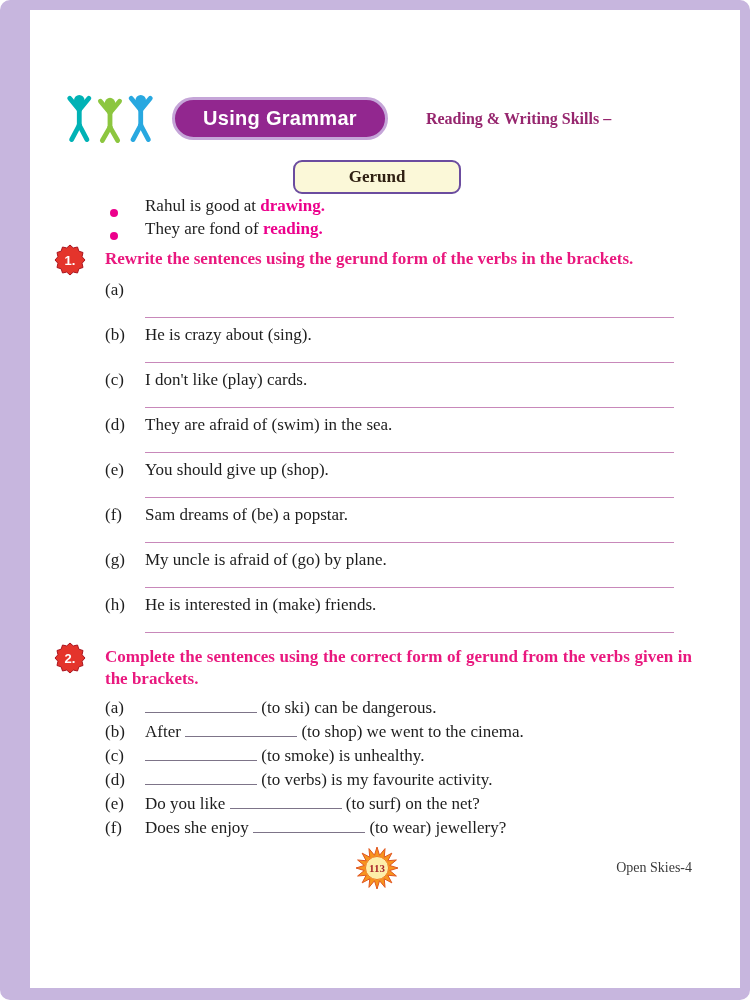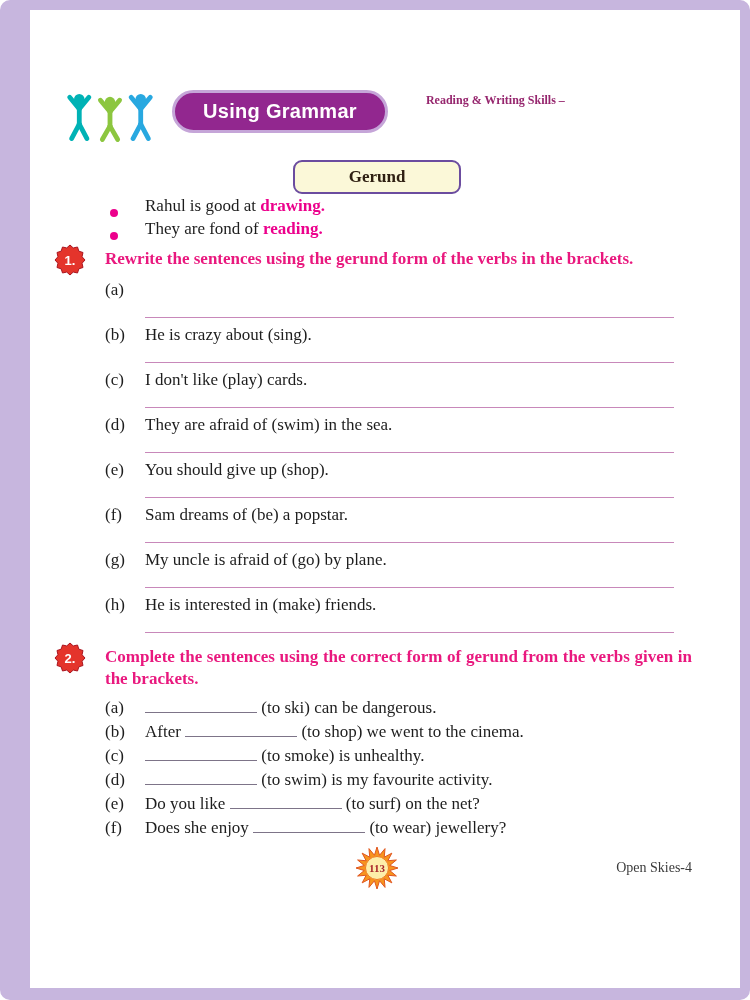--- a/index.html
+++ b/index.html
@@ -7,29 +7,29 @@
   body { width:750px; height:1000px; font-family:"Liberation Serif", serif; color:#1d1d1d; }
 
   .page {
     position:relative; width:750px; height:1000px; background:#ffffff;
     border:10px solid #c7b6de; border-left:30px solid #c7b6de; border-bottom:12px solid #c7b6de;
     border-radius:10px; overflow:hidden;
   }
   .content { padding:0 48px 0 32px; }
 
   
-  .header { display:flex; align-items:flex-start; margin-top:80px; height:56px; }
+  .header { display:flex; align-items:center; margin-top:80px; height:56px; }
   .logo { width:96px; height:54px; flex:none; }
   .grammar-badge {
     margin-left:14px; background:#92278f; color:#ffffff;
     border:3px solid #c5a5d8; border-radius:30px; padding:7px 28px;
     font-family:"Liberation Sans", sans-serif; font-weight:bold; font-size:20px;
     letter-spacing:.3px; white-space:nowrap;
   }
-  .skills { margin-left:38px; font-weight:bold; color:#96266e; font-size:12px; line-height:21px; }
+  .skills { margin-left:38px; font-weight:bold; color:#96266e; font-size:16px; line-height:21px; }
 
   
   .topic-box {
     margin:14px auto 0; width:168px; text-align:center;
     background:#fbf8d8; border:2px solid #6b4c9f; border-radius:9px;
     padding:5px 0; font-weight:bold; font-size:17px; color:#2f2012;
   }
 
   
   .intro { margin-top:10px; font-size:17px; }
@@ -195,21 +195,21 @@
       <div class="q2-row">
         <span class="q-label">(b)</span>
         <span><span>After </span><span class="blank"></span><span> (to shop) we went to the cinema.</span></span>
       </div>
       <div class="q2-row">
         <span class="q-label">(c)</span>
         <span><span></span><span class="blank"></span><span> (to smoke) is unhealthy.</span></span>
       </div>
       <div class="q2-row">
         <span class="q-label">(d)</span>
-        <span><span></span><span class="blank"></span><span> (to swim) is my favourite activity.</span></span>
+        <span><span></span><span class="blank"></span><span> (to verbs) is my favourite activity.</span></span>
       </div>
       <div class="q2-row">
         <span class="q-label">(e)</span>
         <span><span>Do you like </span><span class="blank"></span><span> (to surf) on the net?</span></span>
       </div>
       <div class="q2-row">
         <span class="q-label">(f)</span>
         <span><span>Does she enjoy </span><span class="blank"></span><span> (to wear) jewellery?</span></span>
       </div>
     </div>

